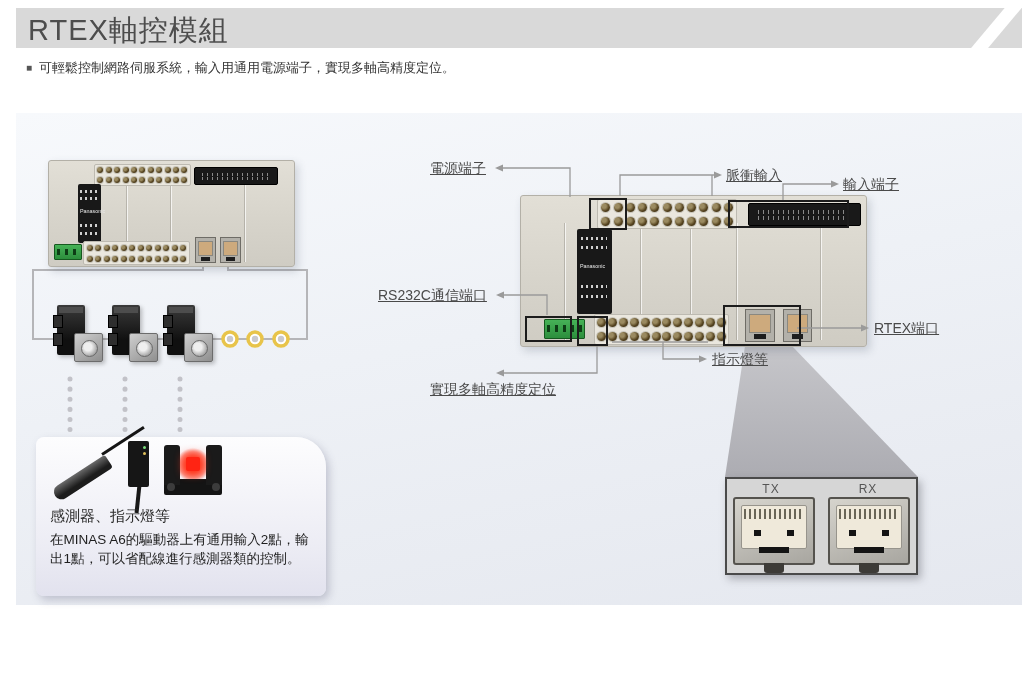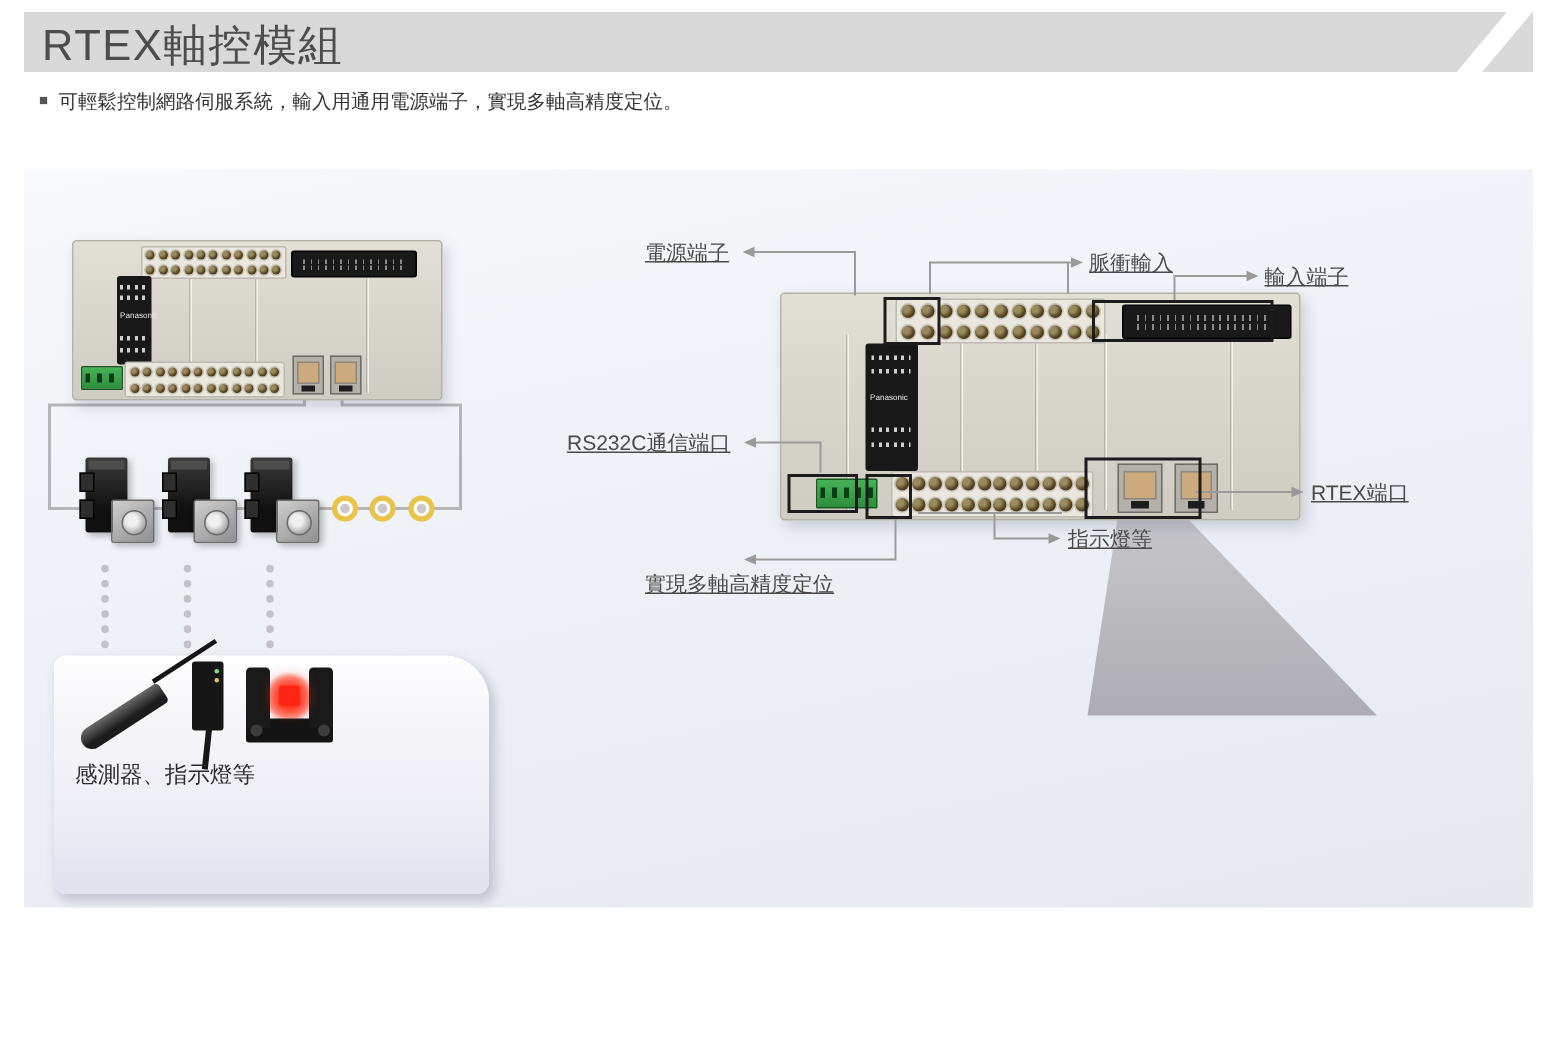--- a/index.html
+++ b/index.html
@@ -347,22 +347,45 @@
         <div class="lt2"></div>
       </div>
     <div class="uglow"></div>
     <div class="ubase"></div>
     <div class="uprongL"></div>
     <div class="uprongR"></div>
     <div class="ucore"></div>
     <div class="uhole1"></div>
     <div class="uhole2"></div>
     <div class="ctitle">感測器、指示燈等</div>
+    <div class="cbody">在MINAS A6的驅動器上有通用輸入2點，輸出1點，可以省配線進行感測器類的控制。</div>
   </div>
 
+  <div id="txrxbox">
+    <div class="plabel" style="left:0;">TX</div>
+    <div class="plabel" style="left:97px;">RX</div>
+    <div class="rj45b" style="left:6px;">
+        <div class="frame"></div>
+        <div class="cav"></div>
+        <div class="pinrow"></div>
+        <div class="d1"></div>
+        <div class="d2"></div>
+        <div class="slot"></div>
+        <div class="tab"></div>
+      </div>
+    <div class="rj45b" style="left:101px;">
+        <div class="frame"></div>
+        <div class="cav"></div>
+        <div class="pinrow"></div>
+        <div class="d1"></div>
+        <div class="d2"></div>
+        <div class="slot"></div>
+        <div class="tab"></div>
+      </div>
+  </div>
 
   <svg width="1006" height="492">
     <g fill="none" stroke="#9a9a9a" stroke-width="1.3">
       <path d="M486,55 H554 V84"></path>
       <path d="M604,83 V62 H699 M696,62 V83"></path>
       <path d="M767,89 V71 H816"></path>
       <path d="M487,182 H531 V202"></path>
       <path d="M487,260 H581 V232"></path>
       <path d="M596,229 H692 M647,229 V246 H684"></path>
       <path d="M781,215 H846"></path>

